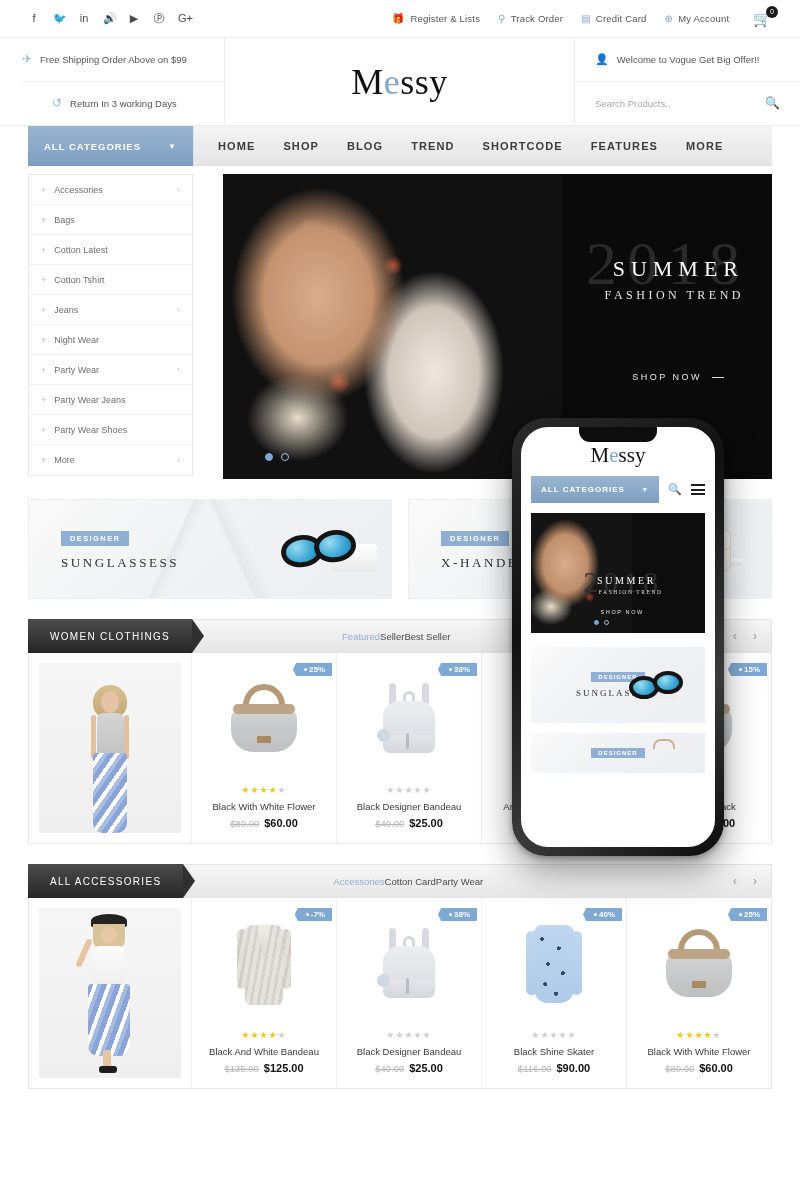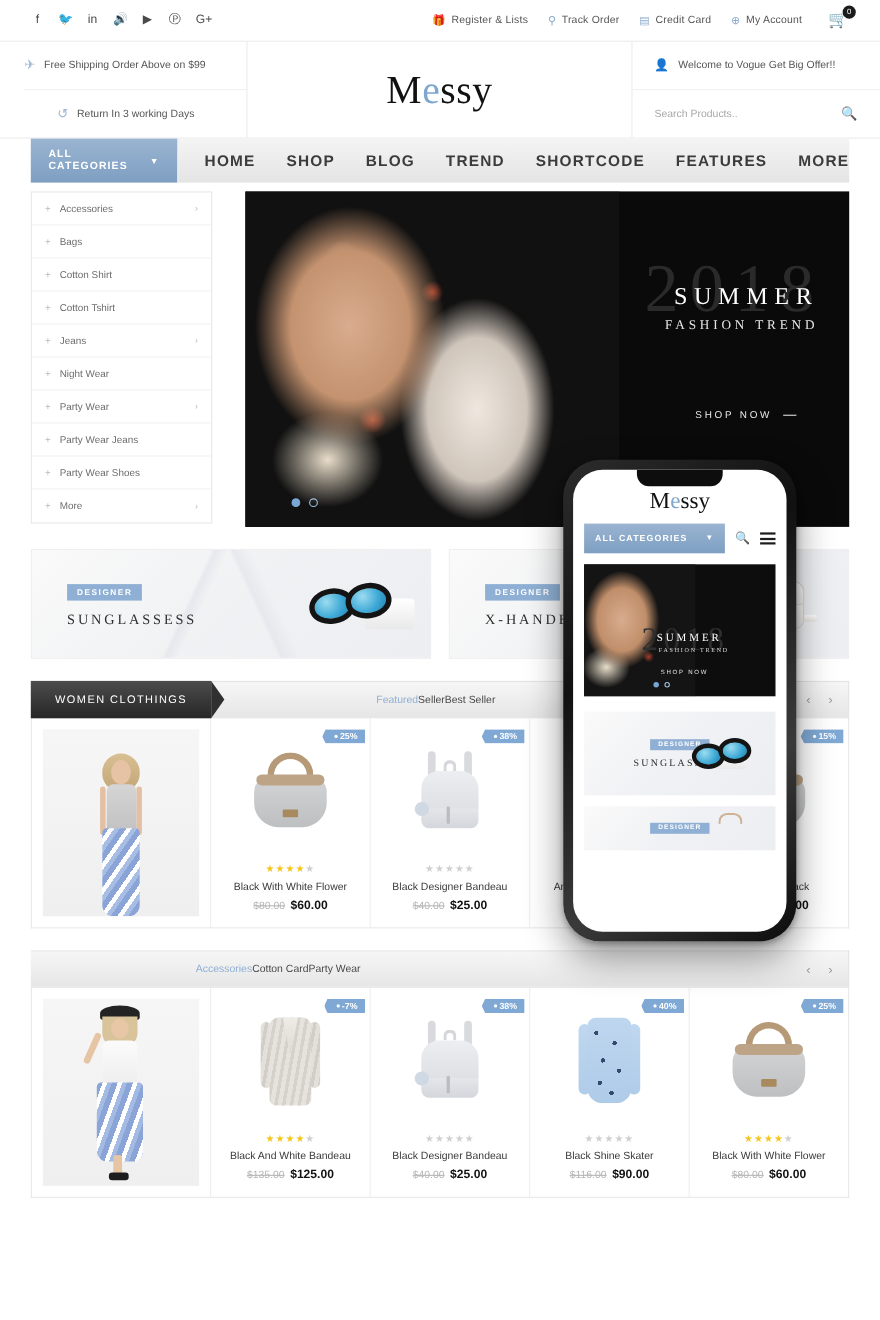--- a/index.html
+++ b/index.html
@@ -89,21 +89,21 @@
     font-weight: 700;
   }
   .allcat .chev { margin-left: auto; font-size: 8px; }
   .mainnav {
     flex: 1; height: 40px;
     background: linear-gradient(180deg,#f4f4f4 0%,#e4e4e4 100%);
     display: flex; align-items: center; padding-left: 24px; gap: 28px;
     border-left: 1px solid #e0e0e0;
   }
   .mainnav a {
-    font-size: 14px; color: #3b3b3b; letter-spacing: 1.1px;
+    font-size: 11px; color: #3b3b3b; letter-spacing: 1.1px;
     text-decoration: none; font-weight: 700;
   }
 
   
   .content { padding: 0 28px; display: flex; gap: 0; margin-top: 8px; }
   .catbox {
     width: 165px; border: 1px solid #e8e8e8; background: #fff;
     align-self: flex-start;
   }
   .cat-item {
@@ -631,21 +631,21 @@
           <span class="plus">+</span>
           <span>Accessories</span>
           <span class="arr">›</span>
         </div>
         <div class="cat-item">
           <span class="plus">+</span>
           <span>Bags</span>
         </div>
         <div class="cat-item">
           <span class="plus">+</span>
-          <span>Cotton Shirt</span>
+          <span>Cotton Latest</span>
         </div>
         <div class="cat-item">
           <span class="plus">+</span>
           <span>Cotton Tshirt</span>
         </div>
         <div class="cat-item">
           <span class="plus">+</span>
           <span>Jeans</span>
           <span class="arr">›</span>
         </div>
@@ -811,20 +811,21 @@
             <div class="stars"><span class="off">★</span><span class="off">★</span><span class="off">★</span><span class="off">★</span><span class="off">★</span></div>
             <div class="pname">Stylish Bag Black</div>
             <div class="prices"><span class="old">$112.00</span><span class="new">$95.00</span></div>
           </div>
         </div>
     </div>
   </div>
 
   <div class="section">
     <div class="sec-head">
+      <div class="sec-tab">ALL ACCESSORIES</div>
       <div class="sec-bar">
         <div class="sec-filters" id="filters1">
             <span class="active">Accessories</span>
             <span>Cotton Card</span>
             <span>Party Wear</span>
           </div>
         <div class="sec-navs">
           <span>‹</span>
           <span>›</span>
         </div>

